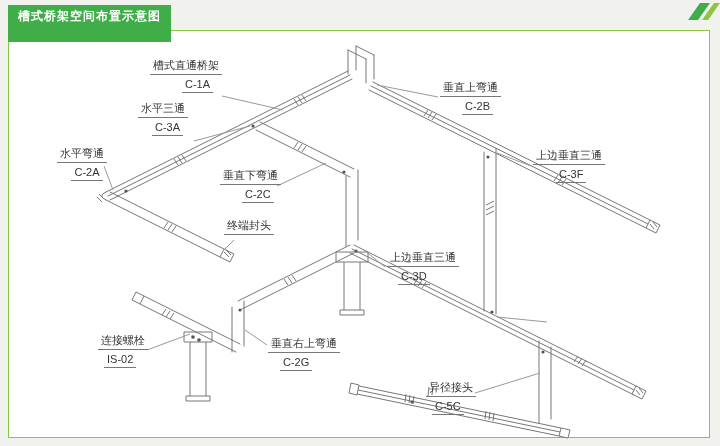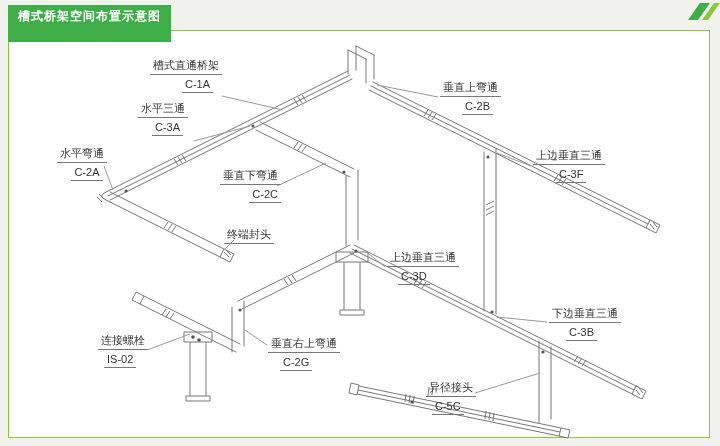--- a/index.html
+++ b/index.html
@@ -125,22 +125,21 @@
              M277 186 L326 163 M234 240 L222 252 M438 97 L377 85
              M531 166 L497 153 M385 267 L364 250 M547 322 L497 317
              M147 350 L190 334 M267 345 L245 330 M475 393 L540 373"></path>
   </g>
 </svg>
 
 <div id="labels">
     <div class="lbl" style="left: 150px; top: 60px;"><span class="nm">槽式直通桥架</span><div class="cd-row" style="margin-left: 32px;"><span class="cd">C-1A</span></div></div>
     <div class="lbl" style="left: 138px; top: 103px;"><span class="nm">水平三通</span><div class="cd-row" style="margin-left: 14px;"><span class="cd">C-3A</span></div></div>
     <div class="lbl" style="left: 57px; top: 148px;"><span class="nm">水平弯通</span><div class="cd-row" style="margin-left: 10px; text-align: center;"><span class="cd">C-2A</span></div></div>
-    <div class="lbl" style="left: 220px; top: 170px; text-align: right;"><span class="nm">垂直下弯通</span><div class="cd-row" style="margin-left: 22px;"><span class="cd">C-2C</span></div></div>
-    <div class="lbl" style="left: 224px; top: 229px;"><span class="nm">终端封头</span></div>
+    <div class="lbl" style="left: 220px; top: 170px;"><span class="nm">垂直下弯通</span><div class="cd-row" style="margin-left: 22px;"><span class="cd">C-2C</span></div></div>
+    <div class="lbl" style="left: 224px; top: 220px;"><span class="nm">终端封头</span></div>
     <div class="lbl" style="left: 440px; top: 82px;"><span class="nm">垂直上弯通</span><div class="cd-row" style="margin-left: 22px;"><span class="cd">C-2B</span></div></div>
     <div class="lbl" style="left: 533px; top: 150px;"><span class="nm">上边垂直三通</span><div class="cd-row" style="margin-left: 23px;"><span class="cd">C-3F</span></div></div>
     <div class="lbl" style="left: 387px; top: 252px;"><span class="nm">上边垂直三通</span><div class="cd-row" style="margin-left: 11px;"><span class="cd">C-3D</span></div></div>
-    <div class="lbl" style="left: 549px; top: 308px;"><span class="nm">下边垂直三通</span><div class="cd-row" style="margin-left: 17px;"><span class="cd">C-3B</span></div></div>
     <div class="lbl" style="left: 98px; top: 335px;"><span class="nm">连接螺栓</span><div class="cd-row" style="margin-left: 6px;"><span class="cd">IS-02</span></div></div>
     <div class="lbl" style="left: 268px; top: 338px;"><span class="nm">垂直右上弯通</span><div class="cd-row" style="margin-left: 12px;"><span class="cd">C-2G</span></div></div>
     <div class="lbl" style="left: 426px; top: 382px;"><span class="nm">异径接头</span><div class="cd-row" style="margin-left: 6px;"><span class="cd">C-5C</span></div></div>
   </div>
 
 </body></html>

